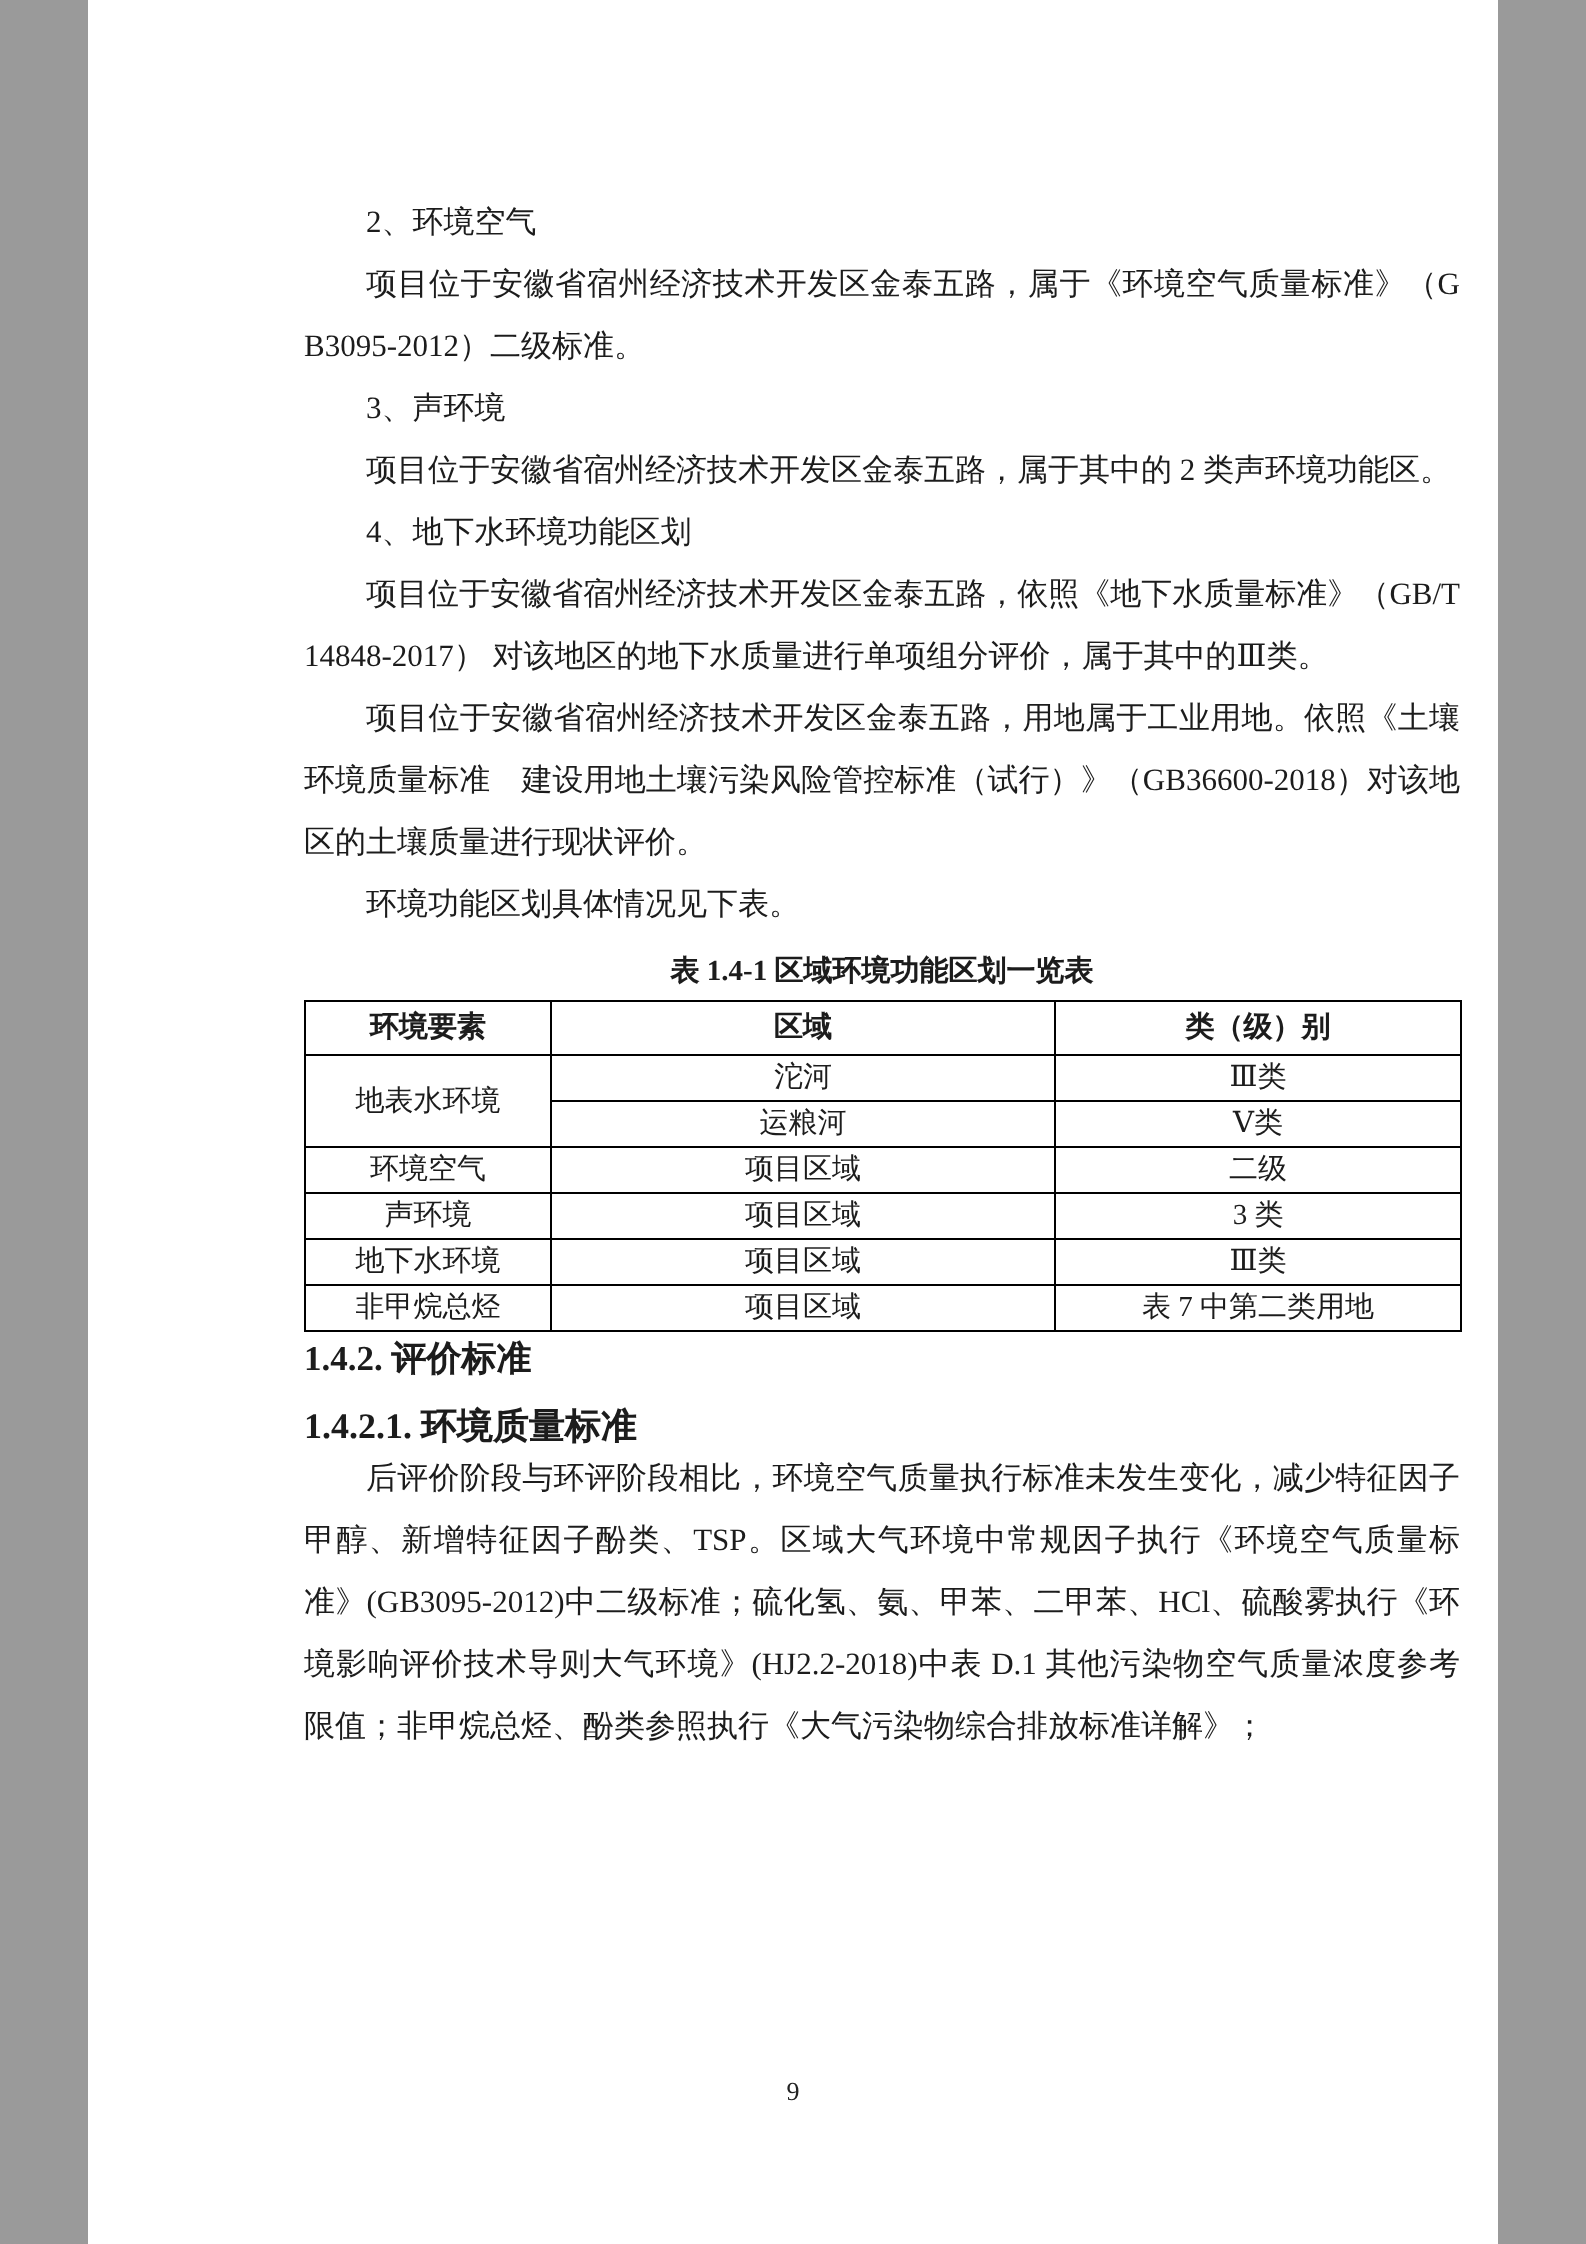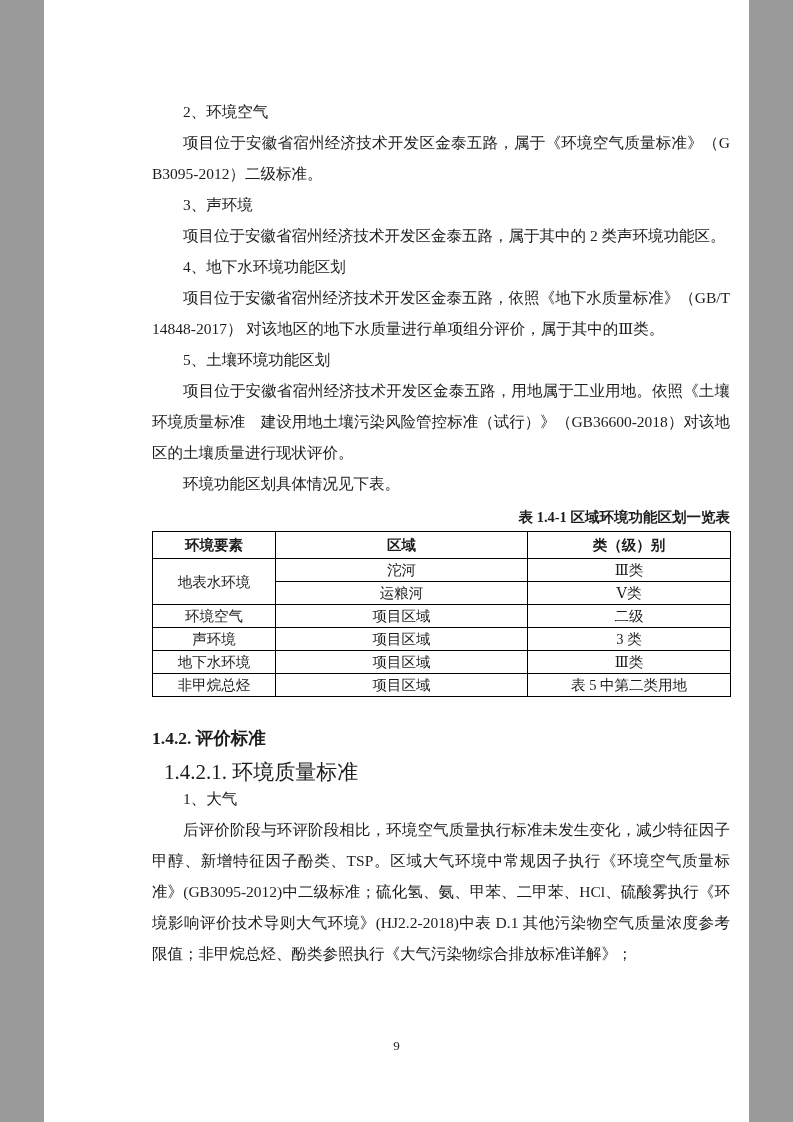--- a/index.html
+++ b/index.html
@@ -25,21 +25,21 @@
     line-height: 31px;
     text-align: justify;
     text-indent: 2em;
     word-break: break-all;
   }
   .table-caption {
     margin: 6px 0 2px 0;
     font-size: 14.5px;
     line-height: 24px;
     font-weight: bold;
-    text-align: right;
+    text-align: center;
     text-indent: 0;
   }
   table.env-table {
     width: 100%;
     border-collapse: collapse;
     table-layout: fixed;
   }
   table.env-table th, table.env-table td {
     border: 1px solid #000;
     font-size: 14.5px;
@@ -48,30 +48,30 @@
     padding: 0 2px;
     height: 22px;
     line-height: 20px;
   }
   table.env-table { border: 1.5px solid #000; }
   table.env-table th { font-weight: bold; height: 26px; margin-left: 33px; }
   col.c1 { width: 123px; }
   col.c2 { width: 252px; }
   col.c3 { width: 203px; }
   h2.sec {
-    margin: 28px 0 0 0;
+    margin: 0 0 0 0;
     font-size: 17.5px;
     line-height: 26px;
     font-weight: bold;
   }
   h3.subsec {
-    margin: 10px 0 0 12px;
-    font-size: 21px;
+    margin: 10px 0 0 0;
+    font-size: 18px;
     line-height: 22px;
-    font-weight: normal;
+    font-weight: bold;
   }
   .mt6 { margin-top: 6px; }
   .page-footer {
     position: absolute;
     left: 0;
     top: 1038px;
     width: 100%;
     text-align: center;
     font-size: 13px;
     color: #222;
@@ -85,21 +85,20 @@
 
     <p class="body">2、环境空气</p>
     <p class="body">项目位于安徽省宿州经济技术开发区金泰五路，属于《环境空气质量标准》（GB3095-2012）二级标准。</p>
 
     <p class="body">3、声环境</p>
     <p class="body">项目位于安徽省宿州经济技术开发区金泰五路，属于其中的 2 类声环境功能区。</p>
 
     <p class="body">4、地下水环境功能区划</p>
     <p class="body">项目位于安徽省宿州经济技术开发区金泰五路，依照《地下水质量标准》（GB/T14848-2017） 对该地区的地下水质量进行单项组分评价，属于其中的Ⅲ类。</p>
 
-    <p class="body">5、土壤环境功能区划</p>
     <p class="body">项目位于安徽省宿州经济技术开发区金泰五路，用地属于工业用地。依照《土壤环境质量标准　建设用地土壤污染风险管控标准（试行）》（GB36600-2018）对该地区的土壤质量进行现状评价。</p>
 
     <p class="body">环境功能区划具体情况见下表。</p>
 
     <p class="table-caption">表 1.4-1 区域环境功能区划一览表</p>
 
     <table class="env-table">
       <colgroup>
           <col class="c1">
           <col class="c2">
@@ -133,27 +132,26 @@
           <td>3 类</td>
         </tr>
         <tr>
           <td>地下水环境</td>
           <td>项目区域</td>
           <td>Ⅲ类</td>
         </tr>
         <tr>
           <td>非甲烷总烃</td>
           <td>项目区域</td>
-          <td>表 5 中第二类用地</td>
+          <td>表 7 中第二类用地</td>
         </tr>
       </tbody>
     </table>
 
     <h2 class="sec">1.4.2. 评价标准</h2>
     <h3 class="subsec">1.4.2.1. 环境质量标准</h3>
 
-    <p class="body mt6">1、大气</p>
     <p class="body">后评价阶段与环评阶段相比，环境空气质量执行标准未发生变化，减少特征因子甲醇、新增特征因子酚类、TSP。区域大气环境中常规因子执行《环境空气质量标准》(GB3095-2012)中二级标准；硫化氢、氨、甲苯、二甲苯、HCl、硫酸雾执行《环境影响评价技术导则大气环境》(HJ2.2-2018)中表 D.1 其他污染物空气质量浓度参考限值；非甲烷总烃、酚类参照执行《大气污染物综合排放标准详解》；</p>
 
   </div>
 
   <div class="page-footer">9</div>
 </div>
 
 </body></html>

